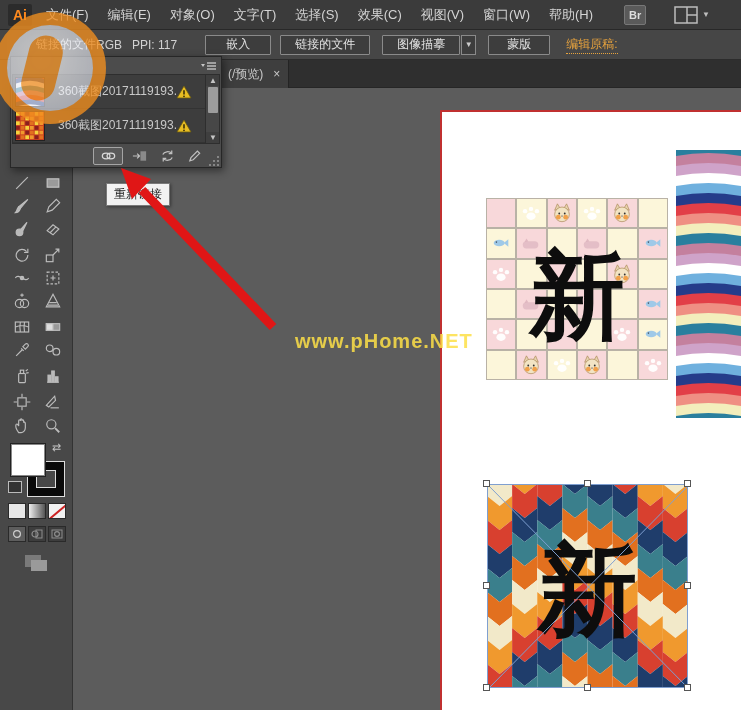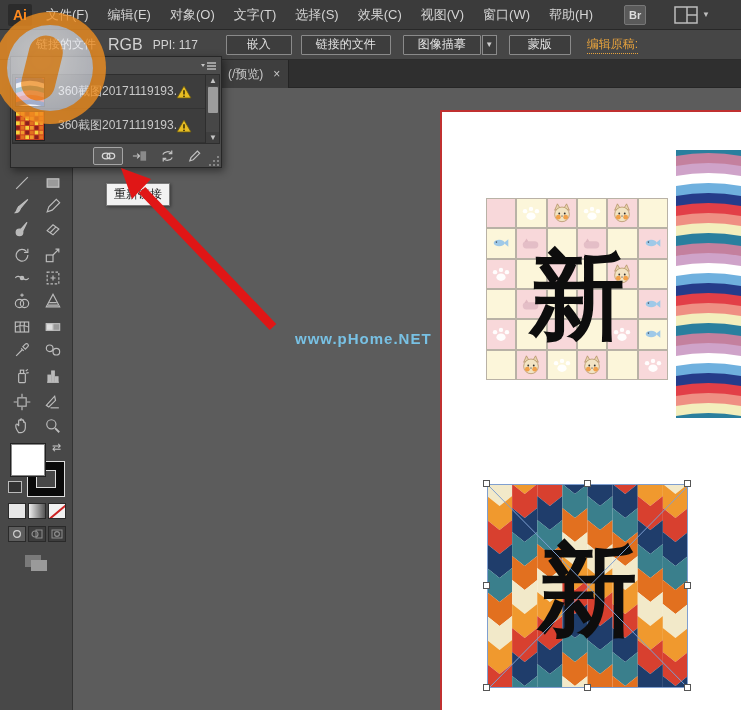--- a/index.html
+++ b/index.html
@@ -19,21 +19,21 @@
     color:#ddd; font-size:11px; font-weight:bold; display:flex; align-items:center;
     justify-content:center; border-radius:2px; }
   #layout-btn { margin-left:28px; display:flex; align-items:center; gap:4px; }
 
   
   #controlbar { left:0; top:30px; width:741px; height:30px; background:#464646;
     border-bottom:1px solid #2c2c2c; display:flex; align-items:center; z-index:10; }
   #cb-label { color:#cfcfcf; font-size:12px; margin-left:36px; }
   #cb-filename { color:#e8a33d; font-size:12px; margin-left:16px;
     border-bottom:1px dotted #e8a33d; cursor:pointer; }
-  #cb-mode { color:#d2d2d2; font-size:16px; margin-left:12px; }
+  #cb-mode { color:#d2d2d2; font-size:12px; margin-left:0; }
   #cb-ppi { color:#d2d2d2; font-size:12px; margin-left:10px; }
   .cb-btn { background:#3d3d3d; border:1px solid #8a8a8a; color:#e2e2e2; font-size:12px;
     height:20px; padding:0 14px; margin-left:9px; border-radius:1px; display:flex;
     align-items:center; cursor:pointer; }
   #cb-trace-arrow { width:15px; height:20px; margin-left:1px; background:#3d3d3d;
     border:1px solid #8a8a8a; color:#ccc; font-size:8px; display:flex; align-items:center;
     justify-content:center; cursor:pointer; }
   #cb-opacity { color:#e8a33d; font-size:12px; margin-left:16px;
     border-bottom:1px dotted #e8a33d; white-space:nowrap; cursor:pointer; }
 
@@ -91,21 +91,21 @@
   #cat-glyph { font-size:96px; }
 
   #stripes { left:603px; top:62px; width:65px; height:268px; }
   #zigzag-wrap { left:414px; top:396px; width:201px; height:204px; }
   #zigzag-sel { position:absolute; left:0; top:0; width:100%; height:100%;
     border:1px solid #7f9fd0; pointer-events:none; }
   .handle { position:absolute; width:7px; height:7px; background:#fff;
     border:1px solid #555; margin:-4px; }
   #zigzag-glyph { font-size:100px; top:52%; }
 
-  #phome-wm { left:222px; top:242px; color:#7dd3fc; font-size:15px; font-weight:bold;
+  #phome-wm { left:222px; top:242px; color:#fde047; font-size:20px; font-weight:bold;
     letter-spacing:1px; opacity:.85; pointer-events:none;text-align:right; }
 
   
   #links-panel { left:10px; top:56px; width:212px; height:112px; background:#4c4c4c;
     border:1px solid #272727; box-shadow:2px 3px 8px rgba(0,0,0,.45); z-index:20; }
   #panel-header { height:17px; position:relative; }
   #panel-menu-btn { position:absolute; right:4px; top:3px; width:18px; height:12px;
     cursor:pointer; }
   #panel-list { position:relative; height:70px; background:#3d3d3d; margin:0 1px;
     border:1px solid #2e2e2e; overflow:hidden; }

